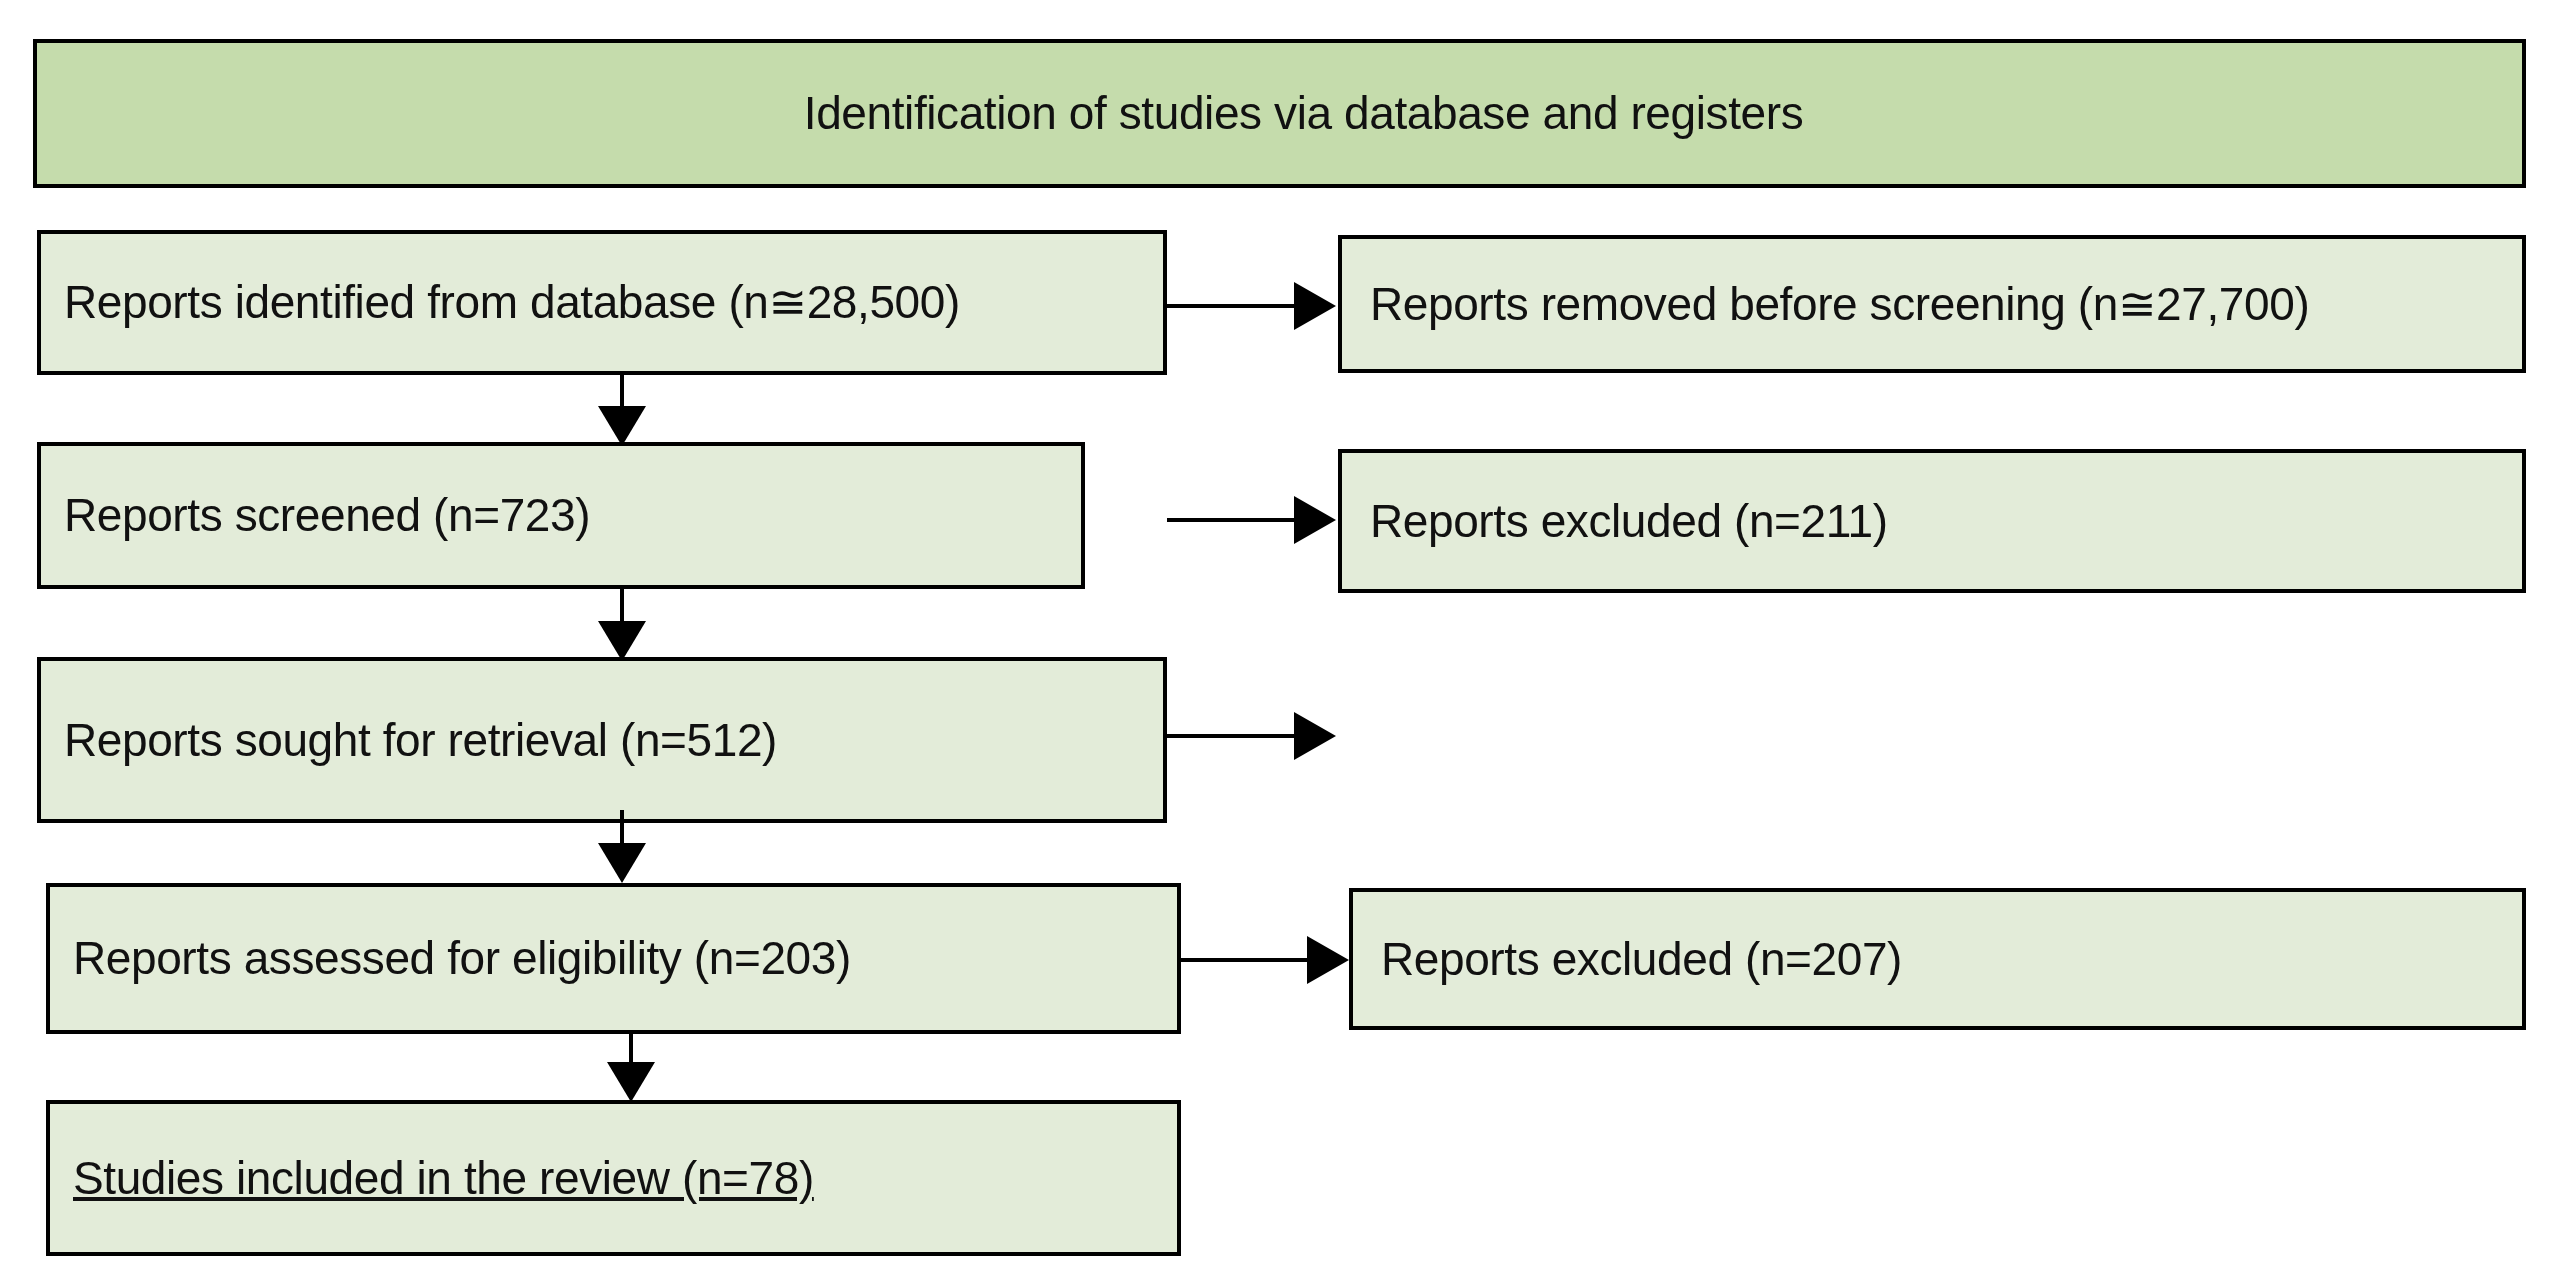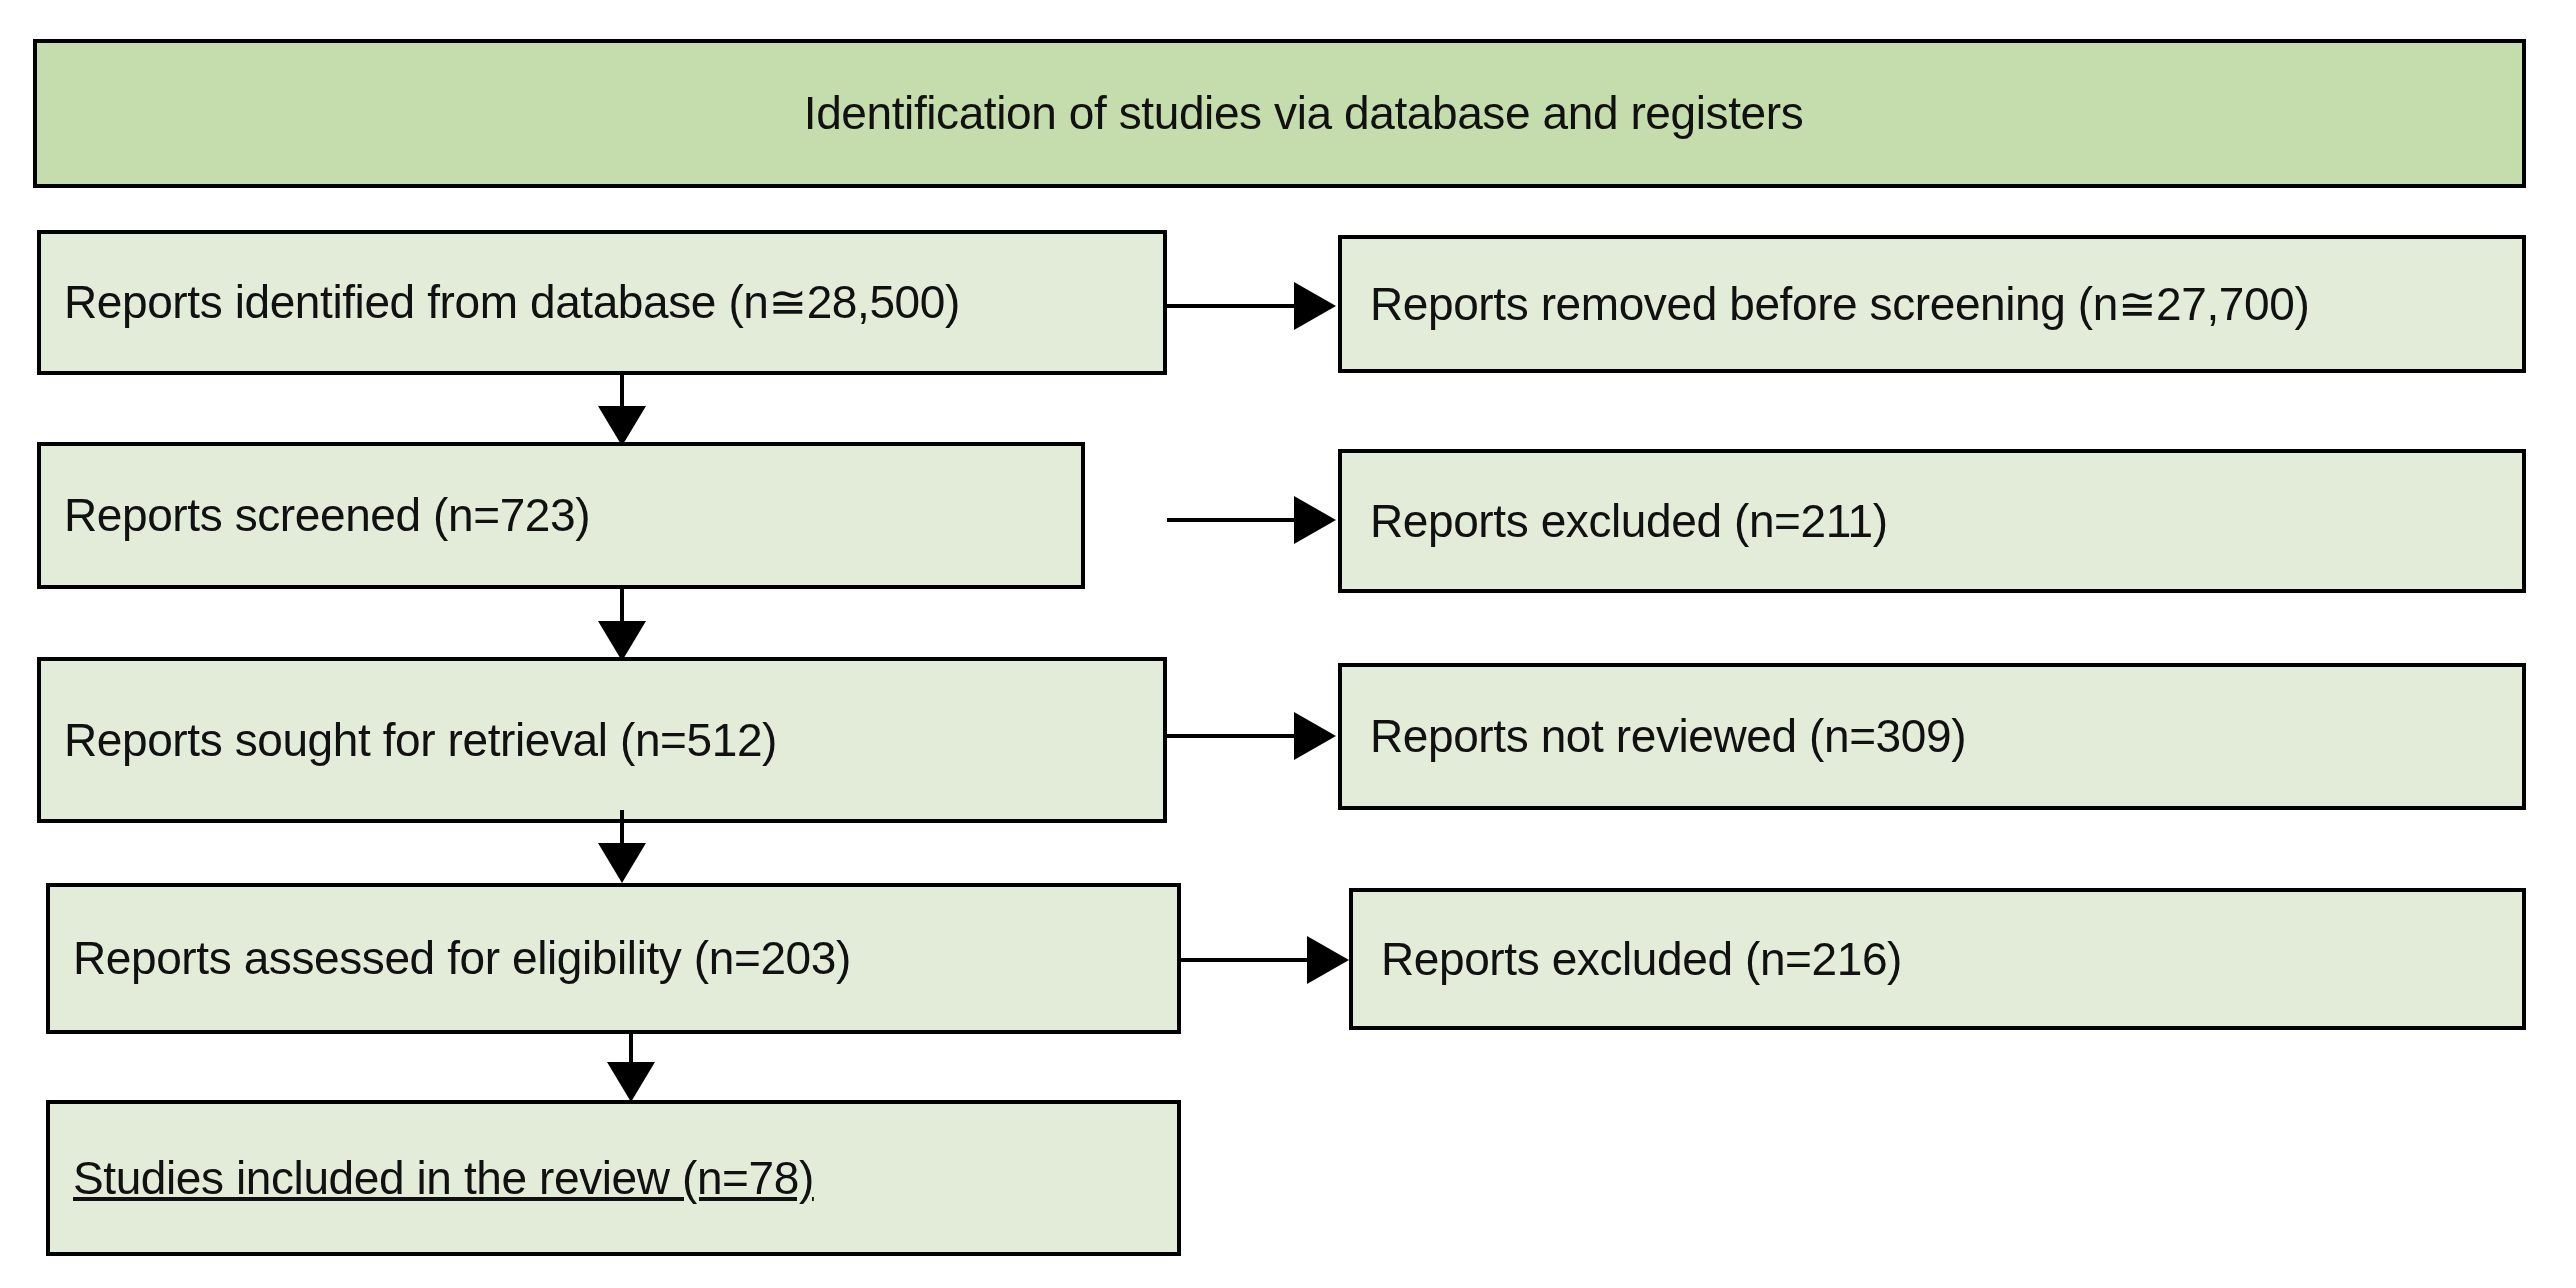--- a/index.html
+++ b/index.html
@@ -170,26 +170,23 @@
   </div>
 
   <div class="node exclusion" id="excl-1">
     <span class="node-label">Reports removed before screening (n≅27,700)</span>
   </div>
 
   <div class="node exclusion" id="excl-2">
     <span class="node-label">Reports excluded (n=211)</span>
   </div>
 
-  <div class="node exclusion" id="excl-3">
-    <span class="node-label">Reports not reviewed (n=309)</span>
-  </div>
 
   <div class="node exclusion" id="excl-4">
-    <span class="node-label">Reports excluded (n=216)</span>
+    <span class="node-label">Reports excluded (n=207)</span>
   </div>
 
   <div class="conn arrow-h" id="arrow-h-1">
     <span class="line-h"></span>
     <span class="head-right"></span>
   </div>
 
   <div class="conn arrow-h" id="arrow-h-2">
     <span class="line-h"></span>
     <span class="head-right"></span>

